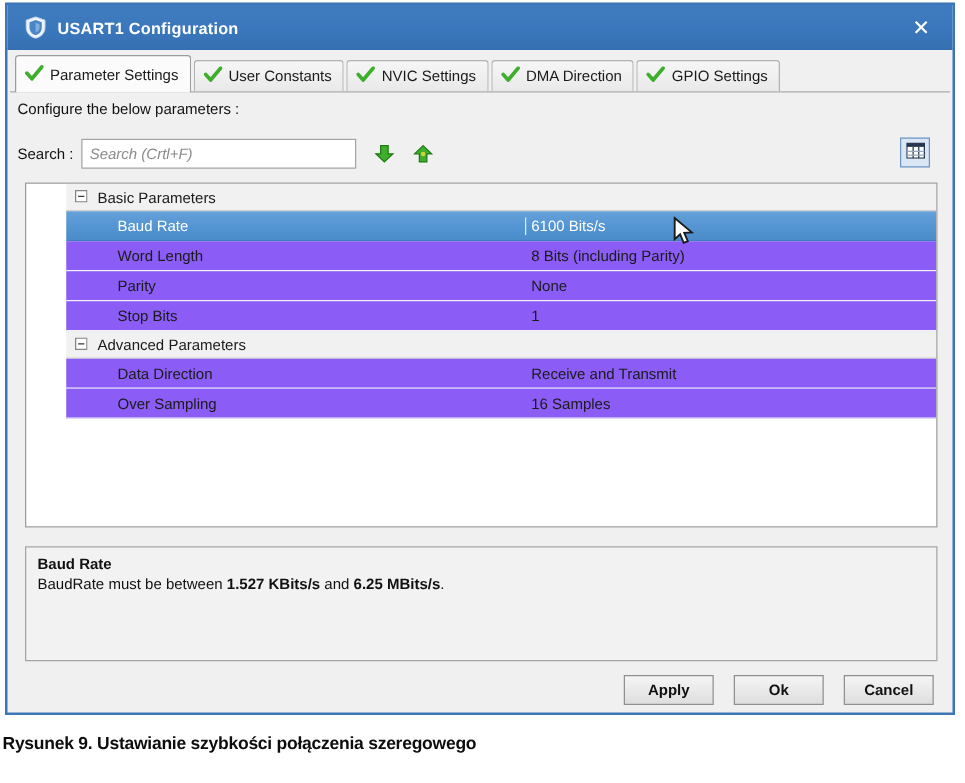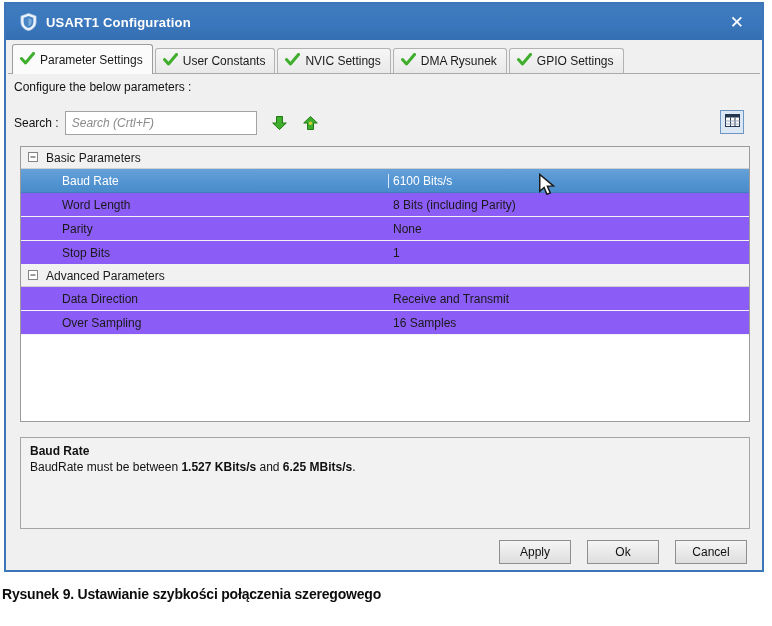--- a/index.html
+++ b/index.html
@@ -42,35 +42,35 @@
     background:#fbfbfb;border-color:#9d9d9d;
     position:relative;top:1px;z-index:2;
     padding-top:6px;padding-bottom:6px;margin-top:17px;
   }
   .tab svg{flex:0 0 auto;}
   
   .cfg-label{position:absolute;left:8px;top:76px;font-size:12px;color:#111;}
   .search-row{position:absolute;left:8px;top:106px;height:26px;display:flex;align-items:center;}
   .search-label{font-size:12px;color:#111;margin-right:6px;}
   .search-input{
-    width:192px;height:24px;box-sizing:border-box;border:1px solid #a3a3a3;
+    width:220px;height:24px;box-sizing:border-box;border:1px solid #a3a3a3;
     background:#ffffff;font-family:"Liberation Sans",sans-serif;
     font-size:12px;font-style:italic;color:#333;padding:0 6px;outline:none;
   }
   .search-input::placeholder{color:#8a8a8a;font-style:italic;}
   .arrow-btn{margin-left:14px;display:inline-flex;}
   .grid-btn{
     position:absolute;left:714px;top:106px;width:24px;height:24px;
     border:1px solid #6d96c3;background:#dbe7f4;display:flex;align-items:center;
     justify-content:center;padding:0;box-sizing:border-box;
   }
   
   .param-table{
     position:absolute;left:14px;top:142px;width:730px;height:276px;
-    background:#ffffff;border:1px solid #9b9b9b;box-sizing:border-box;overflow:hidden;
+    background:#ffffff;border:1px solid #9b9b9b;box-sizing:border-box;overflow:hidden;padding-left:32px;
   }
   .row{display:flex;align-items:center;font-size:12px;color:#1a1a1a;}
   .row.section{
     height:21px;background:#f1f1f1;border-bottom:1px solid #cfcfcf;
     padding-left:7px;gap:8px;
   }
   .row.param{height:23px;border-bottom:1px solid #f3f3f3;background:#8b5cf6;}
   .row.param .pname{
     width:368px;box-sizing:border-box;padding-left:41px;
     white-space:nowrap;overflow:hidden;
@@ -87,21 +87,21 @@
     background:#f2f2f2;border:1px solid #a5a5a5;box-sizing:border-box;
     padding:6px 9px;font-size:12px;color:#111;
   }
   .desc-title{font-weight:bold;margin-bottom:2px;}
   .desc-text b{font-weight:bold;}
   
   .btn{
     position:absolute;top:536px;width:72px;height:24px;
     border:1px solid #8f8f8f;background:linear-gradient(180deg,#f5f5f5,#dedede);
     font-family:"Liberation Sans",sans-serif;font-size:12px;color:#111;
-    padding:0;box-sizing:border-box;
+    padding:0;box-sizing:border-box;font-weight:bold;
   }
   .btn.apply{left:493px;} .btn.ok{left:581px;} .btn.cancel{left:669px;}
   
   .caption{
     position:absolute;left:2px;top:586px;width:768px;
     font-size:14px;font-weight:bold;color:#0d0d0d;letter-spacing:-0.2px;
     white-space:nowrap;
   }
   
   .cursor{position:absolute;left:537px;top:173px;z-index:50;pointer-events:none;}
@@ -147,21 +147,21 @@
           </svg>
       </span>
       <span>NVIC Settings</span>
     </div>
     <div class="tab">
       <span>
         <svg width="15" height="13" viewBox="0 0 15 13">
             <path d="M1.5 6.5 L5.5 11 L13.5 1.5" fill="none" stroke="#3fae2c" stroke-width="3" stroke-linecap="round" stroke-linejoin="round"></path>
           </svg>
       </span>
-      <span>DMA Rysunek</span>
+      <span>DMA Direction</span>
     </div>
     <div class="tab">
       <span>
         <svg width="15" height="13" viewBox="0 0 15 13">
             <path d="M1.5 6.5 L5.5 11 L13.5 1.5" fill="none" stroke="#3fae2c" stroke-width="3" stroke-linecap="round" stroke-linejoin="round"></path>
           </svg>
       </span>
       <span>GPIO Settings</span>
     </div>
   </div>

